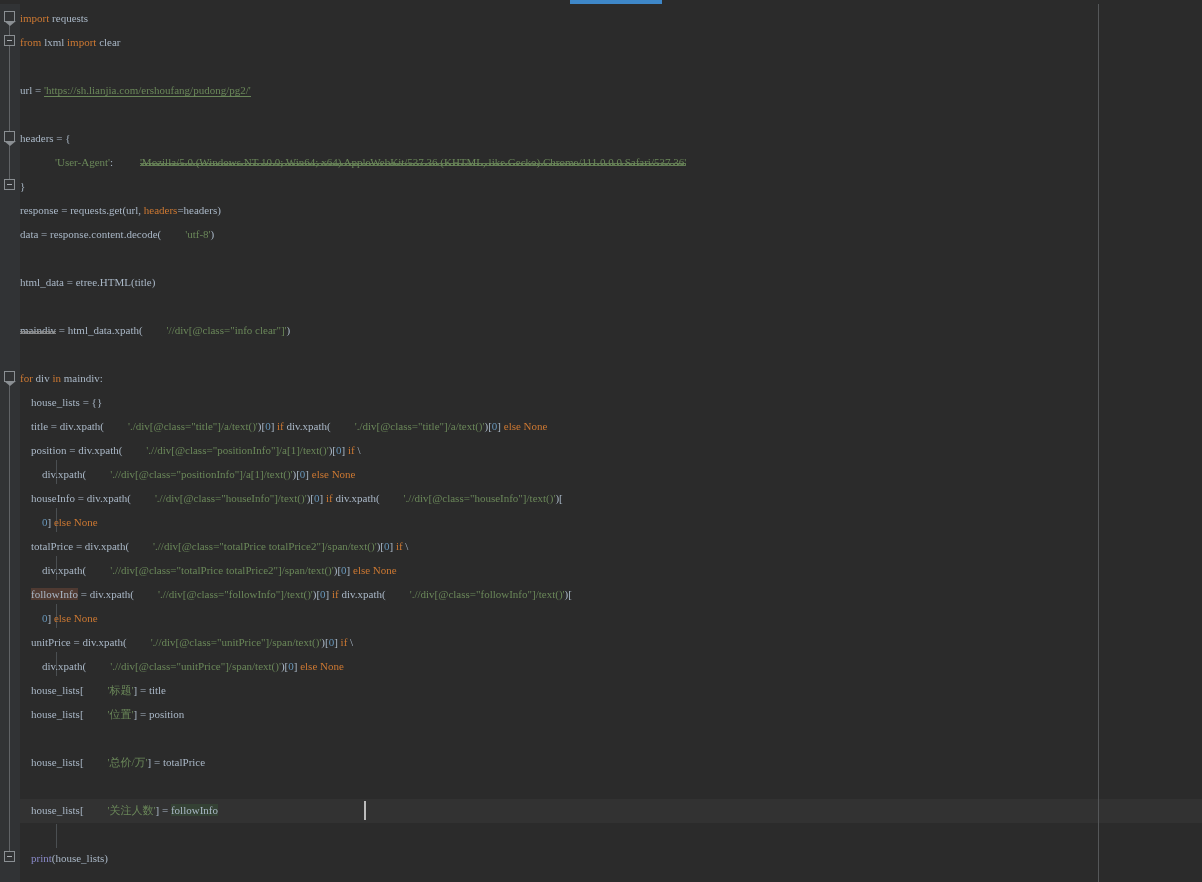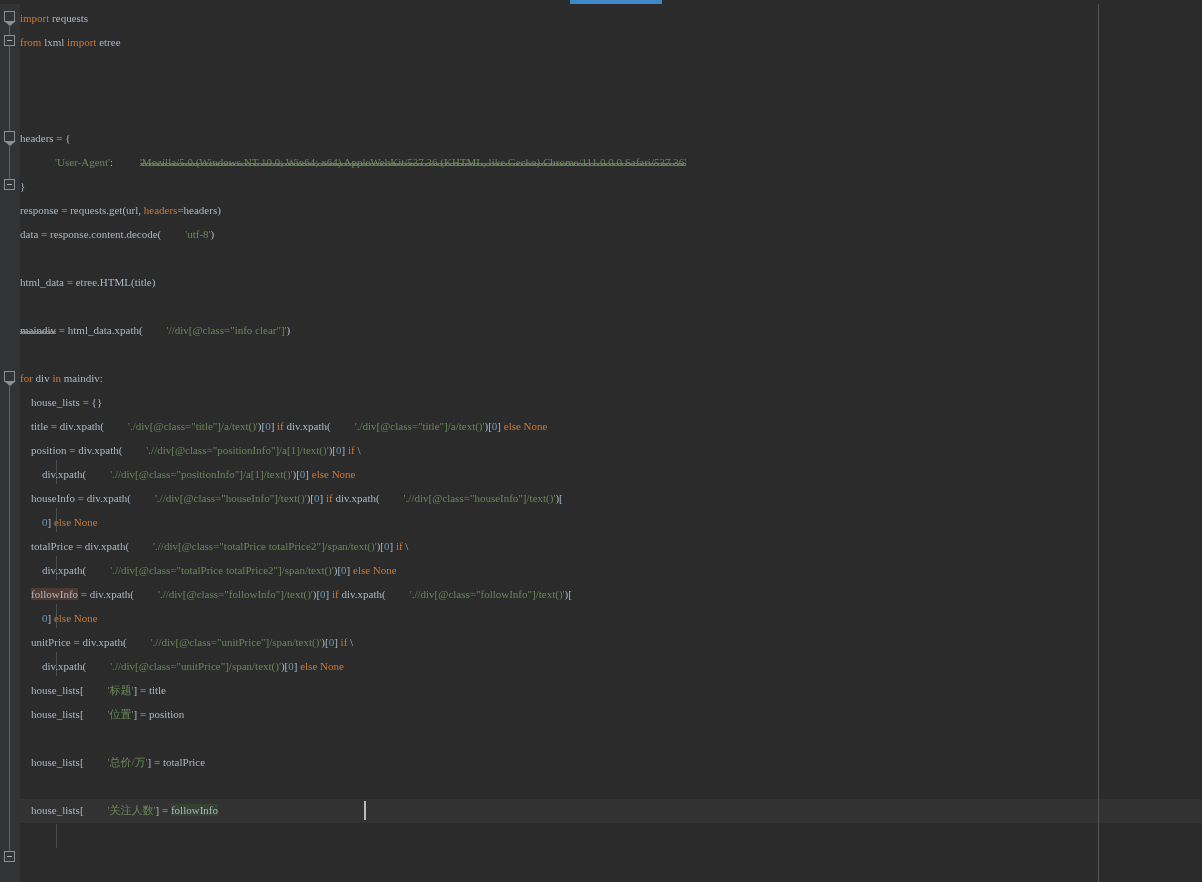--- a/index.html
+++ b/index.html
@@ -221,22 +221,23 @@
 
     <div class="indent-guide" style="left: 36px; top: 456px; height: 24px; background: rgb(75, 79, 82);"></div>
     <div class="indent-guide" style="left: 36px; top: 504px; height: 24px; background: rgb(75, 79, 82);"></div>
     <div class="indent-guide" style="left: 36px; top: 552px; height: 24px; background: rgb(75, 79, 82);"></div>
     <div class="indent-guide" style="left: 36px; top: 600px; height: 24px; background: rgb(75, 79, 82);"></div>
     <div class="indent-guide" style="left: 36px; top: 648px; height: 24px; background: rgb(75, 79, 82);"></div>
     <div class="indent-guide" style="left: 36px; top: 820px; height: 24px; background: rgb(75, 79, 82);"></div>
 
     <div class="code-line" style="top:2px;"><span class="kw" style="color: rgb(204, 120, 50);">import</span><span class="id" style="color: rgb(169, 183, 198);"> requests</span></div>
 
-    <div class="code-line" style="top:26px;"><span class="kw" style="color: rgb(204, 120, 50);">from</span><span class="id" style="color: rgb(169, 183, 198);"> lxml </span><span class="kw" style="color: rgb(204, 120, 50);">import</span><span class="id" style="color: rgb(169, 183, 198);"> etree</span></div>
-
+    <div class="code-line" style="top:26px;"><span class="kw" style="color: rgb(204, 120, 50);">from</span><span class="id" style="color: rgb(169, 183, 198);"> lxml </span><span class="kw" style="color: rgb(204, 120, 50);">import</span><span class="id" style="color: rgb(169, 183, 198);"> clear</span></div>
+
+    <div class="code-line" style="top:74px;"><span class="id" style="color: rgb(169, 183, 198);">url = </span><span class="link typo">'https://sh.lianjia.com/ershoufang/pudong/pg2/'</span></div>
 
     <div class="code-line" style="top:122px;"><span class="id" style="color: rgb(169, 183, 198);">headers = {</span></div>
 
     <div class="code-line" style="top:146px;"><span class="id" style="color: rgb(169, 183, 198);">    </span><span class="str" style="color: rgb(106, 135, 89);">'User-Agent'</span><span class="punc" style="color: rgb(169, 183, 198);">: </span><span class="str typo" style="position: relative; color: rgb(106, 135, 89);">'Mozilla/5.0 (Windows NT 10.0; Win64; x64) AppleWebKit/537.36 (KHTML, like Gecko) Chrome/111.0.0.0 Safari/537.36'<span class="typo-underline" style="left:0;right:0;bottom:2px;"></span></span></div>
 
     <div class="code-line" style="top:170px;"><span class="id" style="color: rgb(169, 183, 198);">}</span></div>
 
     <div class="code-line" style="top:194px;"><span class="id" style="color: rgb(169, 183, 198);">response = requests.get(url, </span><span class="param" style="color: rgb(204, 120, 50);">headers</span><span class="id" style="color: rgb(169, 183, 198);">=headers)</span></div>
 
     <div class="code-line" style="top:218px;"><span class="id" style="color: rgb(169, 183, 198);">data = response.content.decode(</span><span class="str" style="color: rgb(106, 135, 89);">'utf-8'</span><span class="id" style="color: rgb(169, 183, 198);">)</span></div>
@@ -274,17 +275,18 @@
     <div class="code-line" style="top:674px;"><span class="id" style="color: rgb(169, 183, 198);">    house_lists[</span><span class="str" style="color: rgb(106, 135, 89);">'标题'</span><span class="id" style="color: rgb(169, 183, 198);">] = title</span></div>
 
     <div class="code-line" style="top:698px;"><span class="id" style="color: rgb(169, 183, 198);">    house_lists[</span><span class="str" style="color: rgb(106, 135, 89);">'位置'</span><span class="id" style="color: rgb(169, 183, 198);">] = position</span></div>
 
 
     <div class="code-line" style="top:746px;"><span class="id" style="color: rgb(169, 183, 198);">    house_lists[</span><span class="str" style="color: rgb(106, 135, 89);">'总价/万'</span><span class="id" style="color: rgb(169, 183, 198);">] = totalPrice</span></div>
 
 
     <div class="code-line" style="top:794px;"><span class="id" style="color: rgb(169, 183, 198);">    house_lists[</span><span class="str" style="color: rgb(106, 135, 89);">'关注人数'</span><span class="id" style="color: rgb(169, 183, 198);">] = </span><span class="id hl-read" style="color: rgb(169, 183, 198); background: rgb(52, 65, 52);">followInfo</span></div>
 
+    <div class="code-line" style="top:842px;"><span class="id" style="color: rgb(169, 183, 198);">    </span><span class="bif" style="color: rgb(136, 136, 198);">print</span><span class="id" style="color: rgb(169, 183, 198);">(house_lists)</span></div>
 
     <div id="caret" style="left: 344px; top: 797px; background: rgb(187, 187, 187);"></div>
 
   </div>
 </div>
 
 </body></html>

